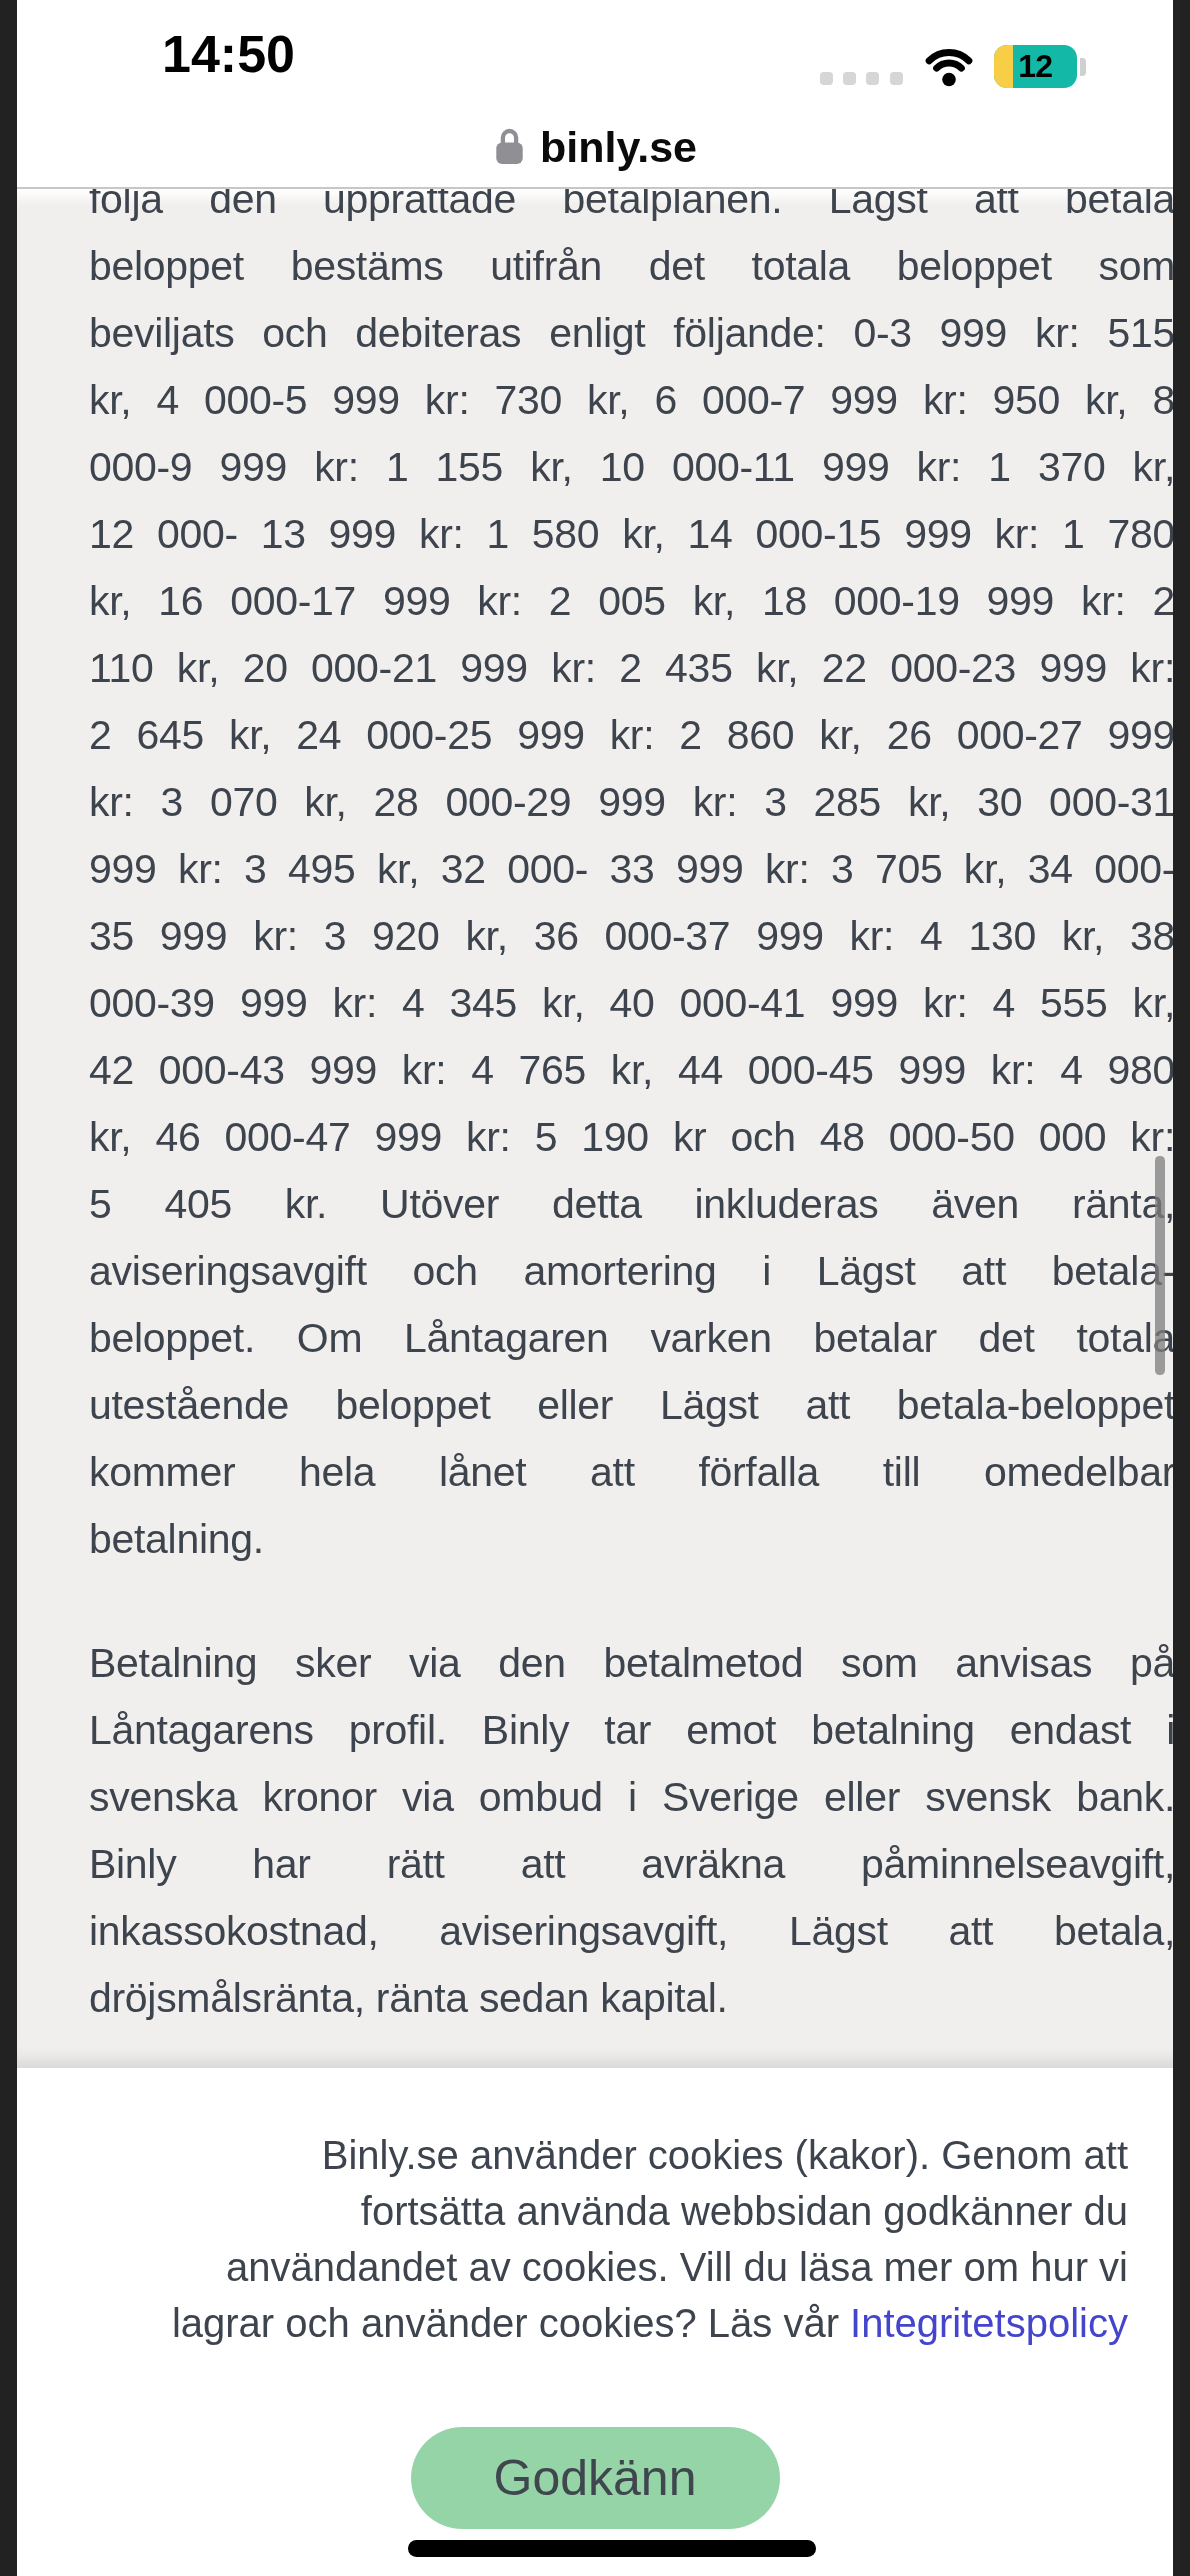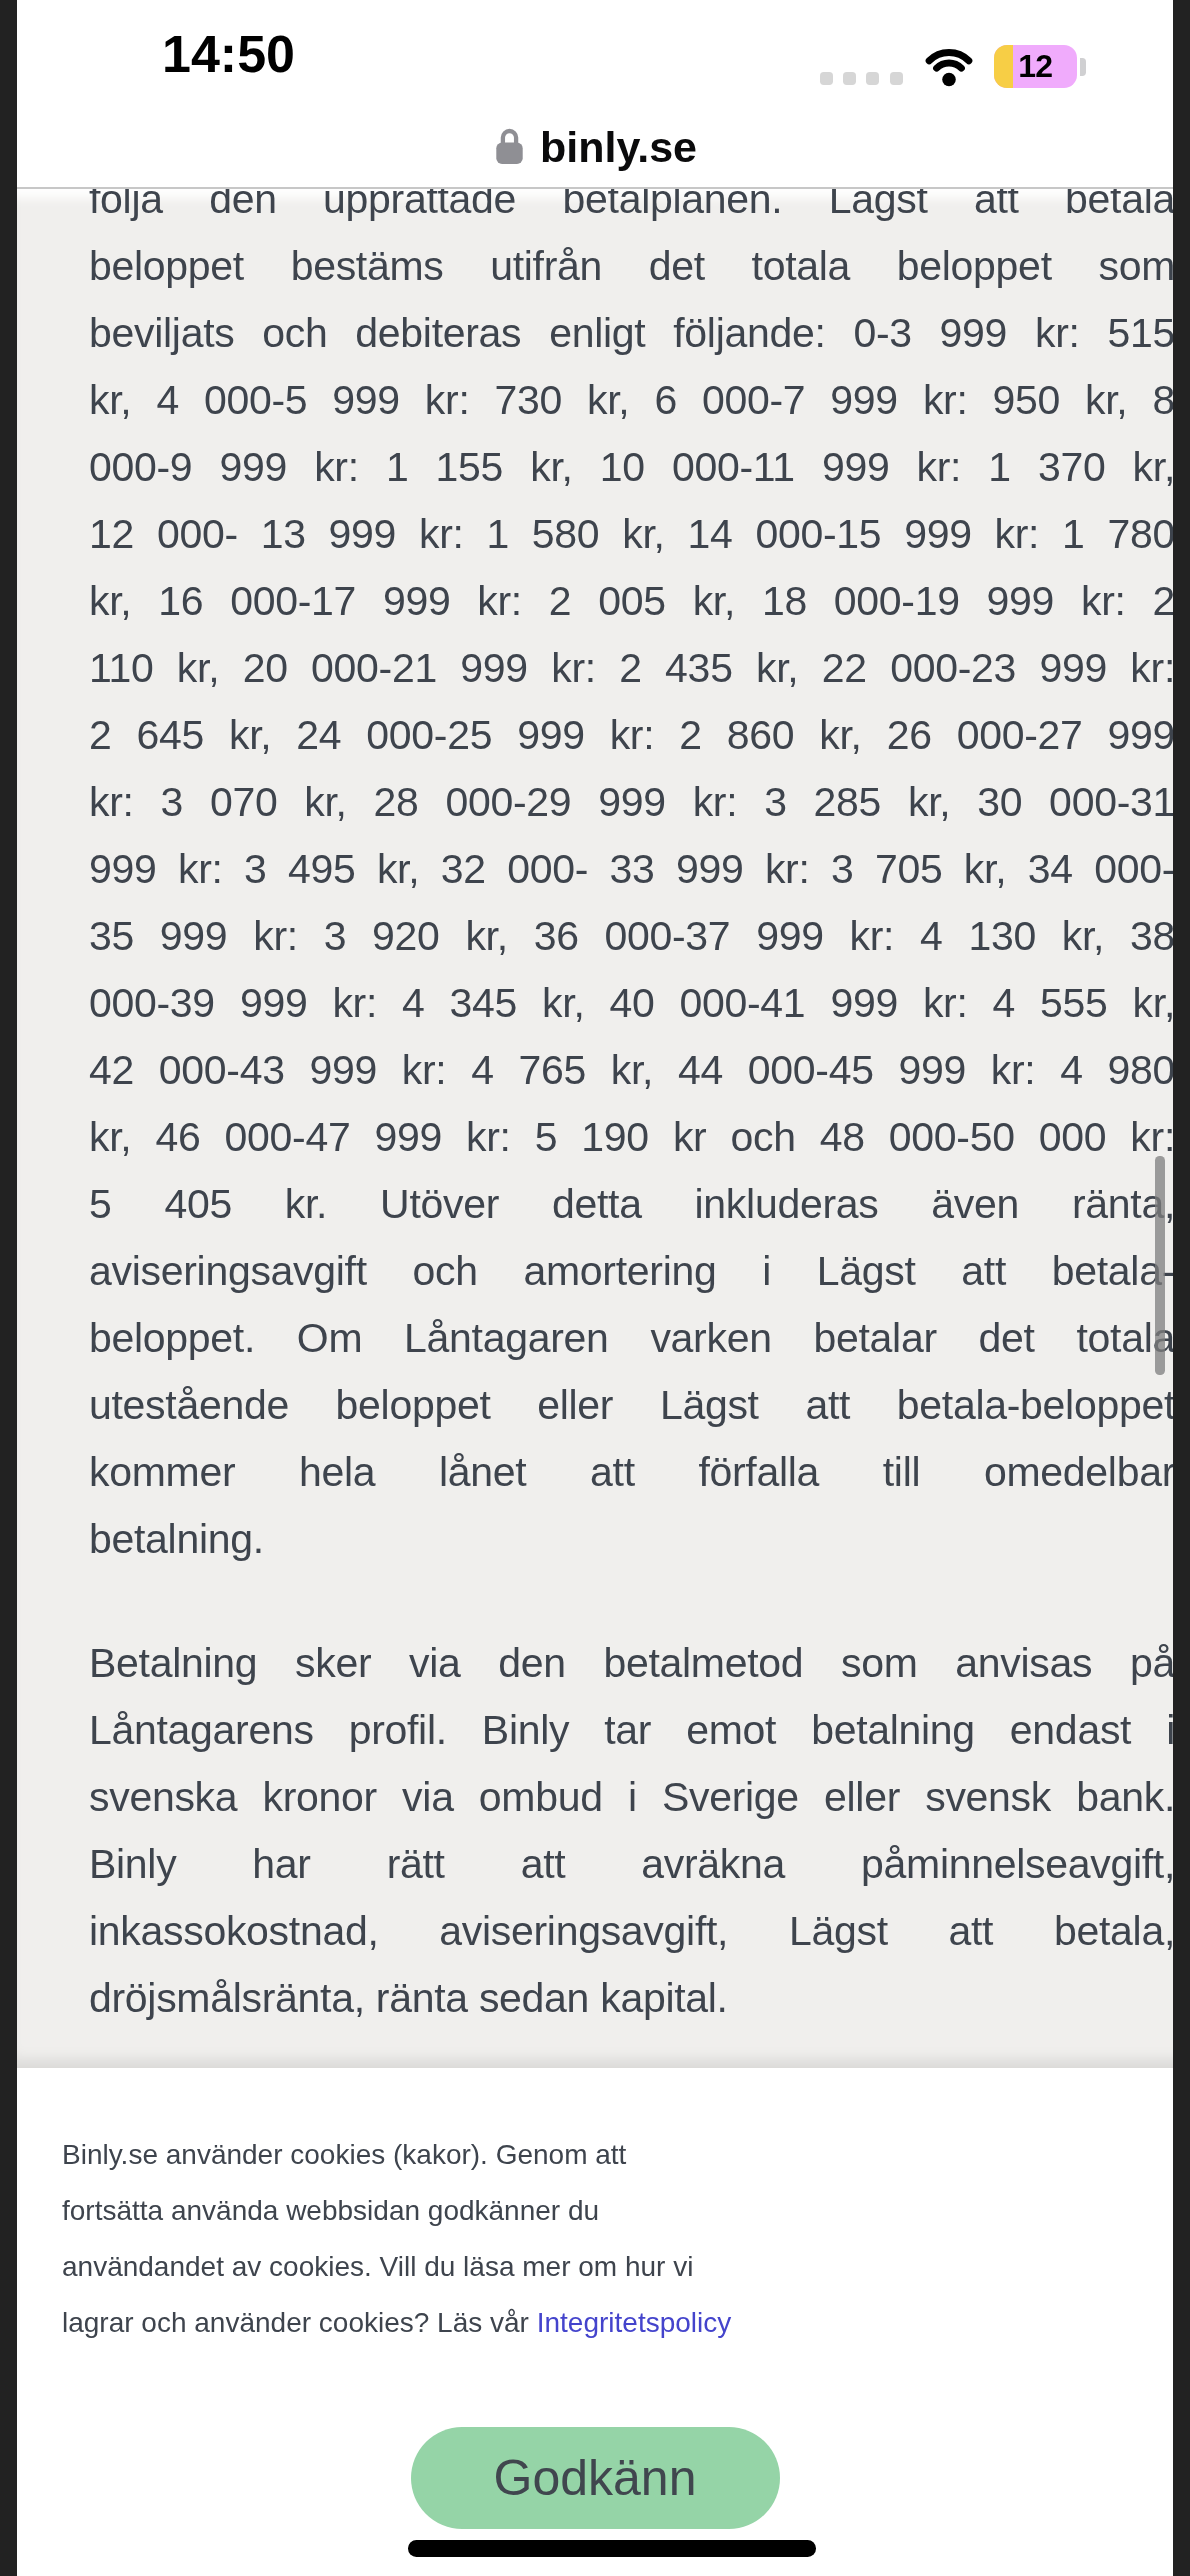--- a/index.html
+++ b/index.html
@@ -9,21 +9,21 @@
     font-family:"Liberation Sans", sans-serif; color:#3e444d;
   }
   
   .status-bar { position:absolute; top:0; left:0; width:100%; height:111px; background:#fff; }
   .time { position:absolute; left:119px; top:24px; width:185px; text-align:center;
           font-size:52px; font-weight:700; color:#000; }
   .status-right { position:absolute; right:87px; top:45px; display:flex; align-items:flex-end; }
   .signal-dots { display:flex; gap:10.2px; margin-bottom:2.8px; margin-right:18.5px; }
   .signal-dots i { width:13px; height:13px; border-radius:3.7px; background:#d6d6d6; display:block; }
   .wifi { margin-right:16.7px; margin-bottom:0; }
-  .battery { position:relative; width:83px; height:43px; border-radius:13px; background:#f0abfc;
+  .battery { position:relative; width:83px; height:43px; border-radius:13px; background:#14b8a6;
              overflow:hidden; }
   .battery .charge { position:absolute; left:0; top:0; bottom:0; width:19.5px; background:#f7ce45; }
   .battery .pct { position:absolute; left:0; top:0; width:100%; height:100%; display:flex;
                   align-items:center; justify-content:center; font-size:32px; font-weight:700;
                   color:#000; letter-spacing:-0.9px; }
   .battery-nub { width:6.5px; height:17.6px; background:#d0d0d2; border-radius:0 3.7px 3.7px 0;
                  margin-left:2.8px; margin-bottom:12px; }
   
   .url-row { position:absolute; top:111px; left:0; width:100%; height:72px; display:flex;
              align-items:center; justify-content:center; gap:14px; background:#fff; }
@@ -38,22 +38,22 @@
                 inset 0 -16.7px 15px -9.3px rgba(0,0,0,0.10);
   }
   .textcol { margin-top:-23px; font-size:41px; line-height:67px; letter-spacing:-0.3px;margin-left:24px; }
   .jlines > div { text-align:justify; text-align-last:justify; }
   .jlines > div:last-child { text-align-last:left; }
   .para2 { margin-top:57px; }
   .scrollbar-thumb { position:absolute; right:8.3px; top:1156px; width:9.3px; height:219px;
                      border-radius:4.6px; background:#7d7d7d; opacity:0.75; }
   
   .cookie-area { position:absolute; top:2068px; left:0; width:100%; height:508px; background:#fff; }
-  .cookie-text { margin:59px auto 3px; width:1066px; text-align:left;
-                 font-size:28px; line-height:56px; color:#3e444d; }
+  .cookie-text { margin:59px auto 3px; width:1066px; text-align:right;
+                 font-size:40px; line-height:56px; color:#3e444d; }
   .cookie-link { color:#4444cc; text-decoration:none; cursor:pointer; }
   .accept-btn { display:block; margin:76px auto 0; width:369px; height:102px;
                 border:none; border-radius:52px; background:#95d4a7; color:#40464e;
                 font-family:"Liberation Sans", sans-serif; font-size:50px; cursor:pointer; }
   .home-indicator { position:absolute; left:391px; top:2540px; width:408px; height:16.7px;
                     border-radius:8.3px; background:#000; }
 </style>
 </head>
 <body>
 

